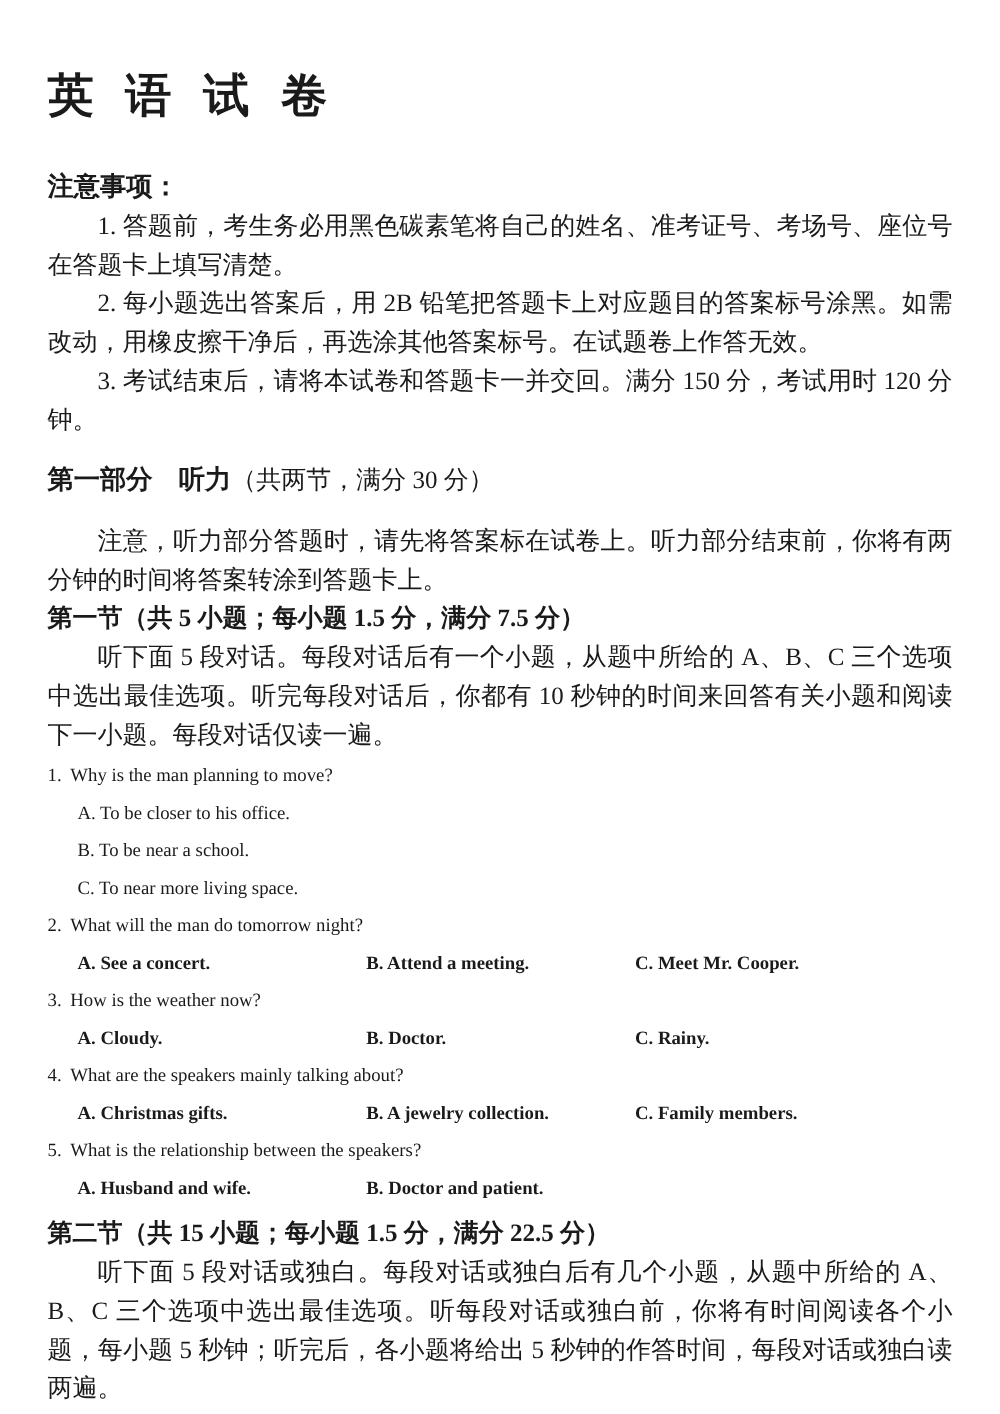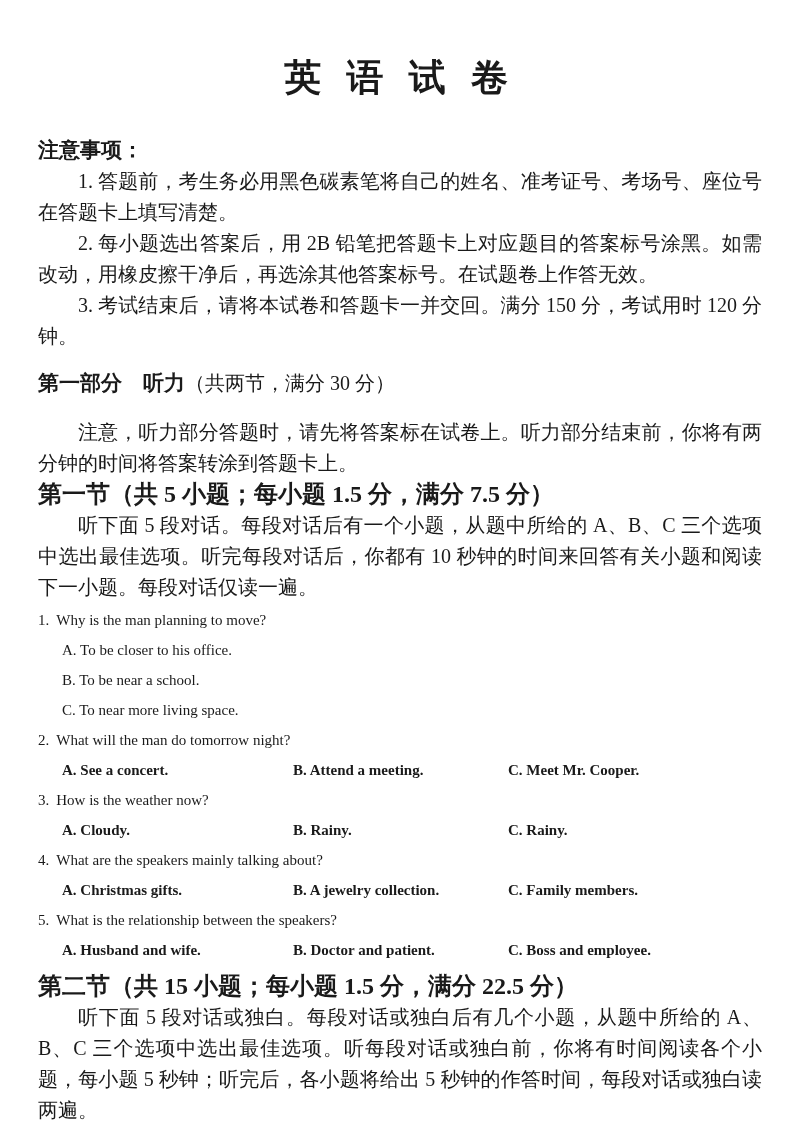--- a/index.html
+++ b/index.html
@@ -16,21 +16,21 @@
   }
   .page {
     box-sizing: border-box;
     width: 800px;
     height: 1131px;
     padding: 0 38px;
   }
   
   .title {
     margin: 54px 0 36px 0;
-    text-align: center;
+    text-align: left;
     font-size: 37px;
     line-height: 48px;
     font-weight: bold;
     letter-spacing: 8px;
     font-family: "Liberation Serif", "DejaVu Serif", serif;
   }
   
   .h-bold {
     font-family: Liberation Mono, monospace;
     font-weight: bold;
@@ -54,21 +54,21 @@
     margin-top: 16px;
     font-size: 21px;
     line-height: 30px;
   }
   .part-heading .rest {
     font-family: "Liberation Serif", "DejaVu Serif", serif;
     font-weight: normal;
     font-size: 20px;
   }
   .sec-heading {
-    font-size: 24px;
+    font-size: 20px;
     line-height: 31px;
     margin: 0;
     font-family: Liberation Serif, serif;
   }
   
   .questions {
     margin-top: 2px;
     font-size: 15px;
     line-height: 30px;
   }
@@ -130,40 +130,39 @@
           <span class="opt">A. See a concert.</span>
           <span class="opt">B. Attend a meeting.</span>
           <span class="opt">C. Meet Mr. Cooper.</span>
         </div>
       </div>
 
       <div class="question">
         <p class="q-text"><span class="q-num">3.</span><span>How is the weather now?</span></p>
         <div class="q-options row">
           <span class="opt">A. Cloudy.</span>
-          <span class="opt">B. Rainy.</span>
+          <span class="opt">B. Doctor.</span>
           <span class="opt">C. Rainy.</span>
         </div>
       </div>
 
       <div class="question">
         <p class="q-text"><span class="q-num">4.</span><span>What are the speakers mainly talking about?</span></p>
         <div class="q-options row">
           <span class="opt">A. Christmas gifts.</span>
           <span class="opt">B. A jewelry collection.</span>
           <span class="opt">C. Family members.</span>
         </div>
       </div>
 
       <div class="question">
         <p class="q-text"><span class="q-num">5.</span><span>What is the relationship between the speakers?</span></p>
         <div class="q-options row">
           <span class="opt">A. Husband and wife.</span>
           <span class="opt">B. Doctor and patient.</span>
-          <span class="opt">C. Boss and employee.</span>
         </div>
       </div>
 
     </div>
 
     <h3 class="sec-heading sec2-heading">第二节（共 15 小题；每小题 1.5 分，满分 22.5 分）</h3>
     <p class="cn indent">听下面 5 段对话或独白。每段对话或独白后有几个小题，从题中所给的 A、B、C 三个选项中选出最佳选项。听每段对话或独白前，你将有时间阅读各个小题，每小题 5 秒钟；听完后，各小题将给出 5 秒钟的作答时间，每段对话或独白读两遍。</p>
   </section>
 
 </div>

